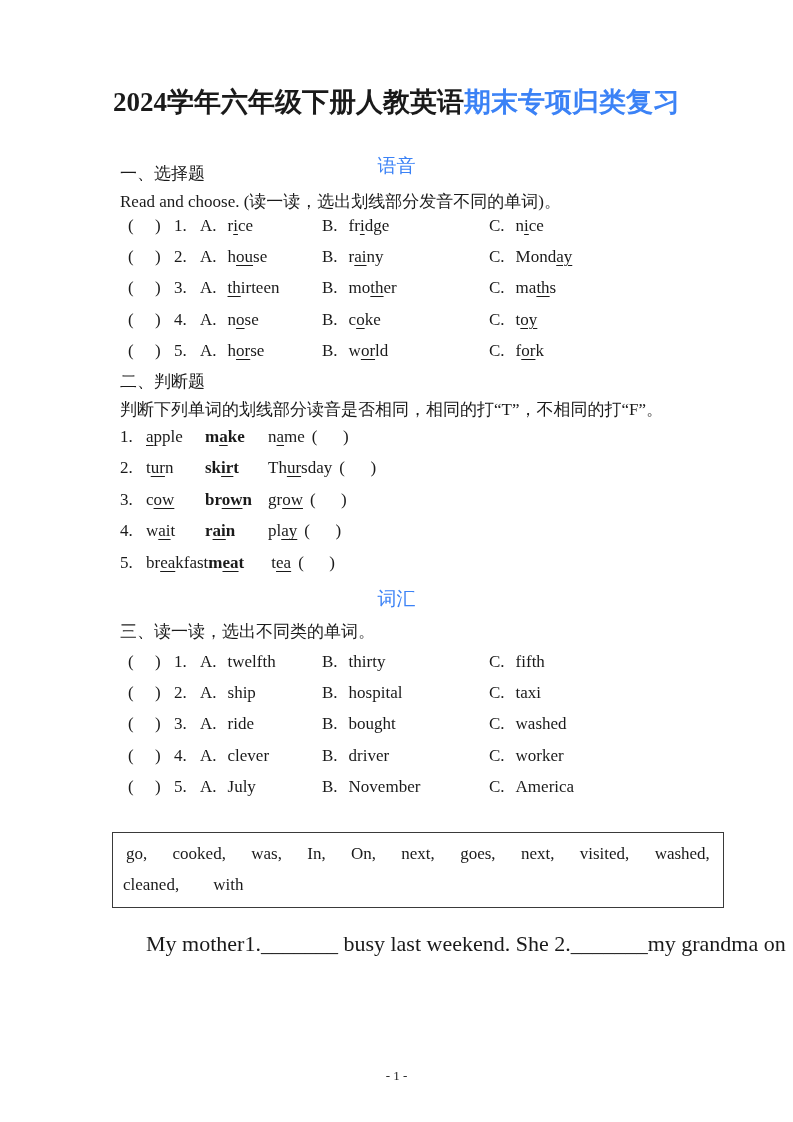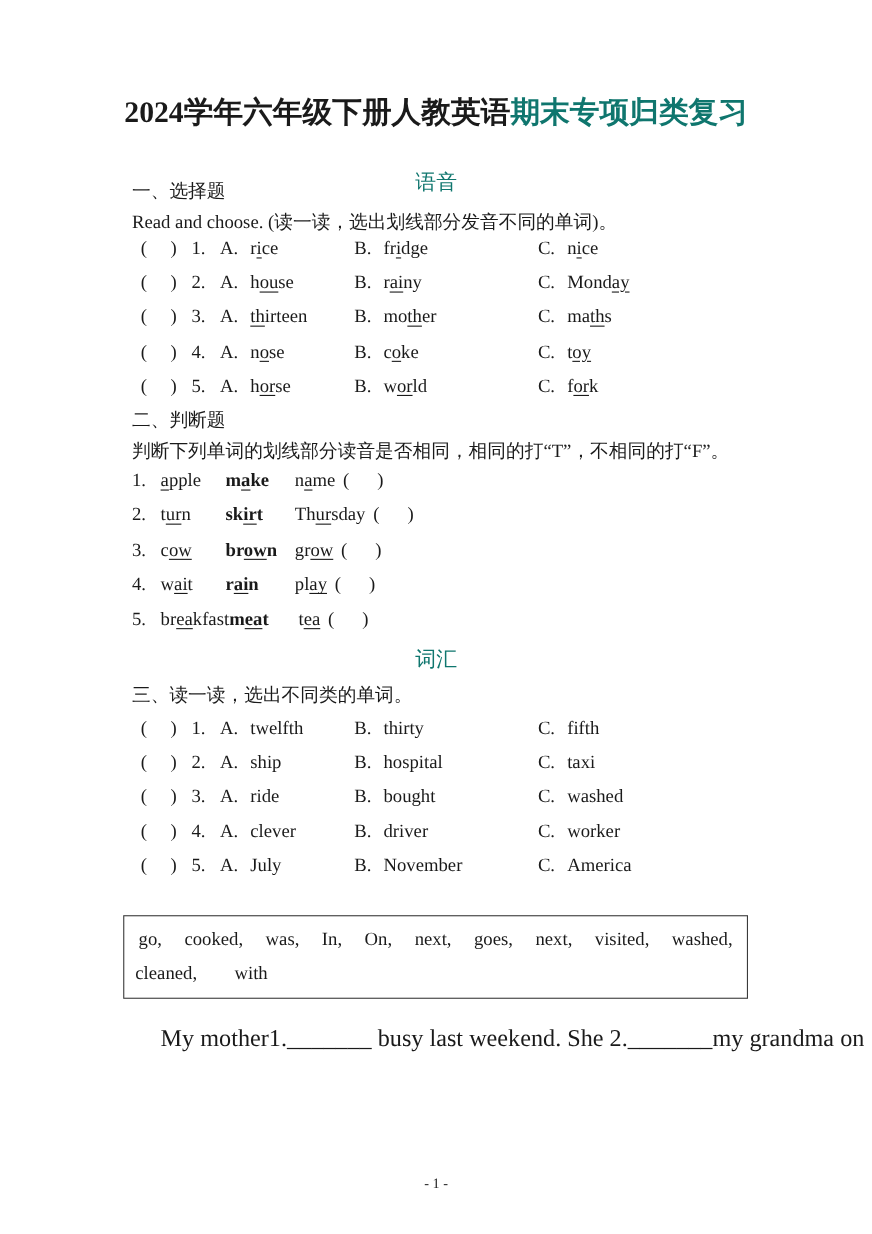--- a/index.html
+++ b/index.html
@@ -2,21 +2,21 @@
 <html><head>
 <meta charset="utf-8">
 <style>
   html,body{margin:0;padding:0;background:#fff;}
   .page{
     position:relative;width:793px;height:1122px;background:#ffffff;
     font-family:"Liberation Serif","DejaVu Serif",serif;color:#1a1a1a;
     overflow:hidden;
   }
   .abs{position:absolute;}
-  .red{color:#0f766e;}
+  .red{color:#3b82f6;}
   .center{left:0;width:100%;text-align:center;}
   .title{top:84px;font-size:27px;font-weight:700;white-space:nowrap;}
   .seclabel{font-size:19px;}
   #lab-phonics{top:153px;font-family:Liberation Mono, monospace;}
   #lab-vocab{top:586px;}
   .h{font-size:17px;left:120px;}
   #s1-heading{top:162px;}
   #s1-instruction{top:190px;}
   #s2-heading{top:370px;}
   #s2-instruction{top:398px;}
@@ -33,21 +33,21 @@
   .opt0{width:122px;}
   .opt1{width:167px;}
   .opt2{flex:1;}
   .optlab{margin-right:11px;}
   .ul{text-decoration:underline;text-underline-offset:3px;}
   .tfrow{height:31.5px;display:flex;align-items:center;font-size:17px;}
   .tfw{display:inline-block;}
   .tfw0{min-width:59px;}
   .tfw1{min-width:63px;font-weight:bold;}
   .tfbracket{white-space:pre;margin-left:7px;}
-  .wordbank{top:832px;left:112px;width:568px;border:1px solid #3a3a3a;
+  .wordbank{top:832px;left:112px;width:612px;border:1px solid #3a3a3a;
     box-sizing:border-box;padding:5px 10px 7px 10px;font-size:17px;}
   .wb1{display:flex;justify-content:space-between;align-items:center;height:31px;padding:0 3px;}
   .wb2{display:flex;align-items:center;height:31px;gap:34px;padding-left:0;}
   #passage{top:928px;left:120px;width:560px;font-size:22px;}
   .pline{height:32px;display:flex;align-items:center;white-space:pre;}
   .pline.indent{padding-left:26px;}
   .footer{top:1068px;font-size:13px;color:#222;}
 </style>
 </head>
 <body>

